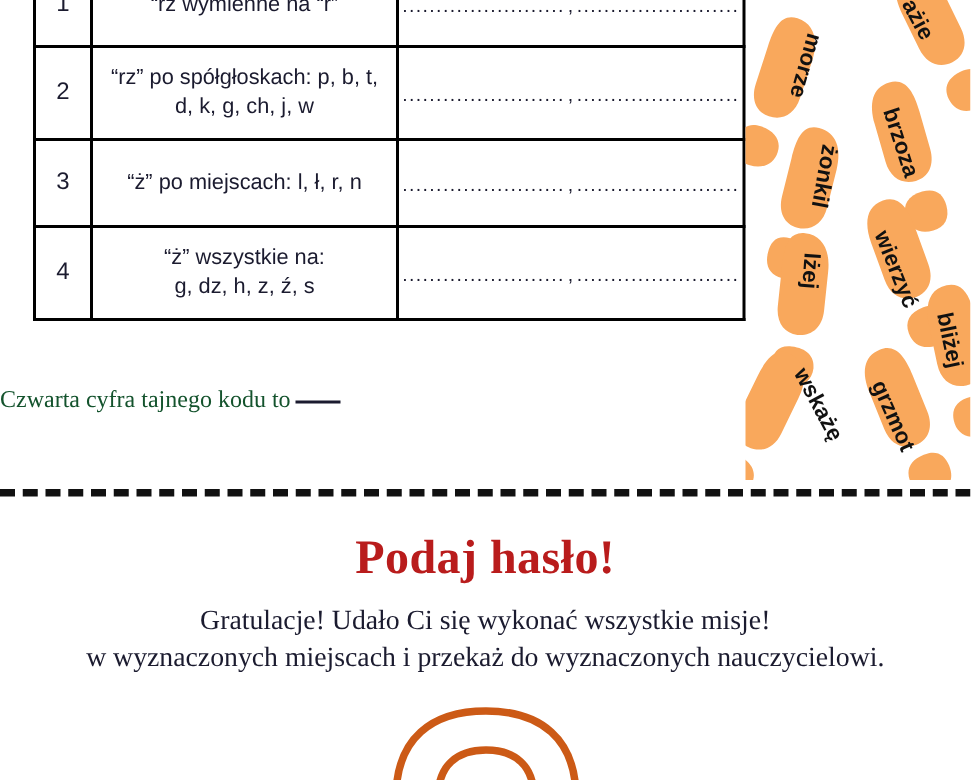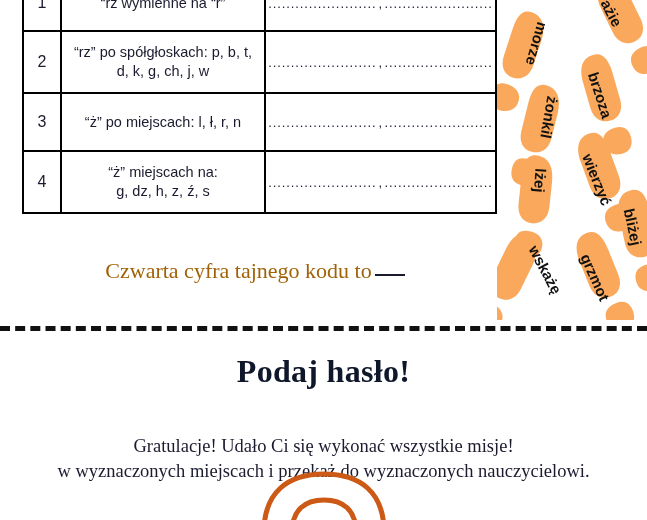--- a/index.html
+++ b/index.html
@@ -68,24 +68,24 @@
   .r2 { height: 62px; }
   .r3 { height: 58px; }
   .r4 { height: 62px; }
 
   
   .code-line {
     position: absolute;
     left: 0;
     top: 258px;
     width: 510px;
-    text-align: center;
+    text-align: left;
     font-family: "Liberation Serif", serif;
-    font-size: 22px;
-    color: #a16207;
+    font-size: 16px;
+    color: #14532d;
     white-space: nowrap;
   }
   .code-blank {
     display: inline-block;
     width: 30px;
     border-bottom: 2px solid #1b1b2f;
     margin-left: 3px;
     vertical-align: 2px;
   }
 
@@ -102,34 +102,33 @@
   
   .bottom-title {
     position: absolute;
     left: 0;
     top: 353px;
     width: 647px;
     text-align: center;
     font-family: "Liberation Serif", serif;
     font-weight: bold;
     font-size: 32px;
-    color: #0f172a;
+    color: #b91c1c;
     letter-spacing: 0.3px;
   }
   .bottom-para {
     position: absolute;
     left: 0;
     top: 402px;
     width: 647px;
     text-align: center;
     font-family: "Liberation Serif", serif;
     font-size: 18.5px;
     line-height: 1.33;
     color: #1b1b2f;
-    margin-top: 32px;
   }
   .bottom-para .pline { display: block; white-space: nowrap; }
 
   
   .padlock {
     position: absolute;
     left: 258px;
     top: 470px;
     width: 132px;
     height: 60px;
@@ -194,21 +193,21 @@
         <div class="dots-wrap">
           <span class="dots-seg">........................</span>
           <span>,</span>
           <span class="dots-seg">........................</span>
         </div>
       </td>
     </tr>
     <tr class="r4">
       <td class="col-num row-cell-num">4</td>
       <td class="col-rule row-cell-rule">
-        <div>“ż” miejscach na:</div>
+        <div>“ż” wszystkie na:</div>
         <div>g, dz, h, z, ź, s</div>
       </td>
       <td class="col-ans row-cell-ans">
         <div class="dots-wrap">
           <span class="dots-seg">........................</span>
           <span>,</span>
           <span class="dots-seg">........................</span>
         </div>
       </td>
     </tr>

